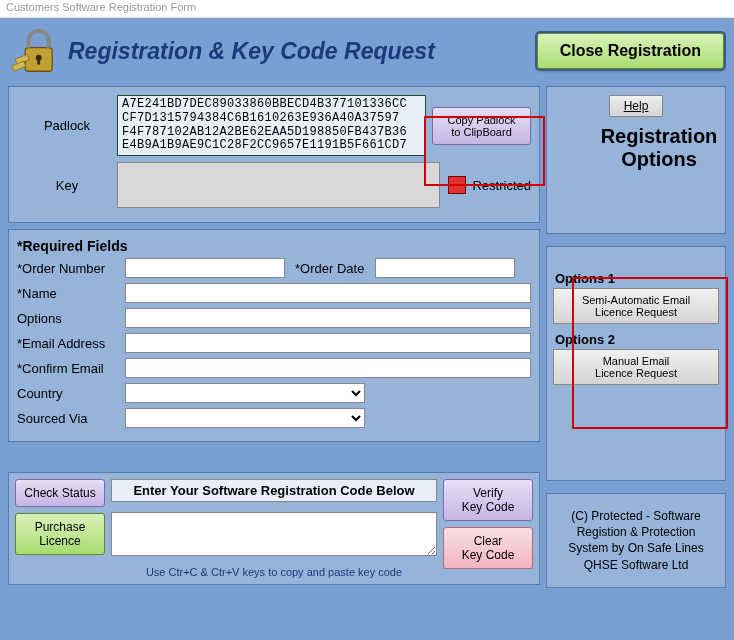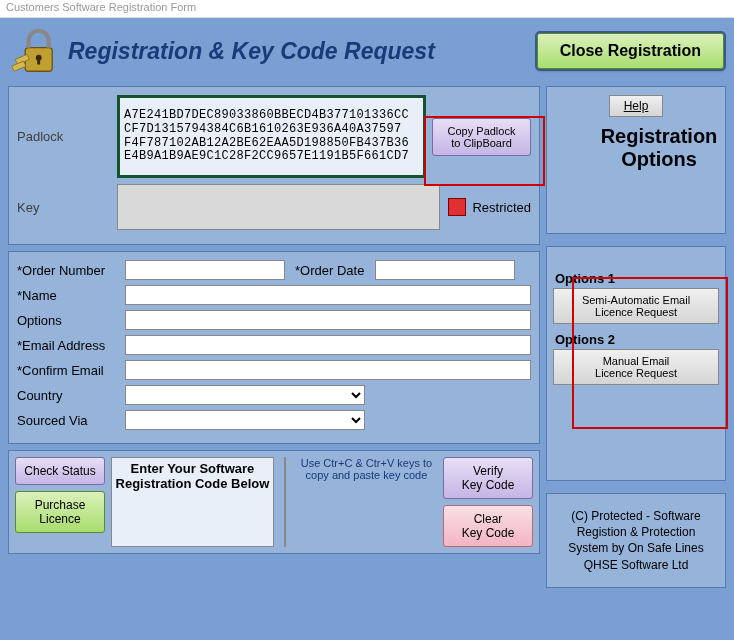--- a/index.html
+++ b/index.html
@@ -14,49 +14,49 @@
 .page-title { flex: 1; font-size: 23px; font-weight: bold; font-style: italic; color: #1a3a7a; }
 .close-btn { background: linear-gradient(#daf1bb,#a9dd6e); border: 1px solid #5a8a2a; border-radius: 3px; padding: 8px 22px; font-size: 16px; font-weight: bold; color: #000; cursor: pointer; box-shadow: 0 0 0 2px #3a5a8a, 0 2px 3px rgba(0,0,0,.3); text-align: center; }
 
 .cols { display: flex; gap: 6px; padding: 0 6px 6px 6px; }
 .left { flex: 1; display: flex; flex-direction: column; gap: 6px; }
 .right { width: 180px; display: flex; flex-direction: column; gap: 12px; }
 
 .panel { background: #96b3da; border: 1px solid #5a7aaa; padding: 8px; }
 
 .lbldata { display: flex; align-items: center; margin-bottom: 6px; }
-.lbl { width: 100px; font-size: 13px; color: #404040; }
-.code-display { flex: 1; background: #e8eff8; border: 3px solid #14532d; font-family: 'Courier New', monospace; font-size: 12px; padding: 11px 4px; line-height: 1.15; letter-spacing: .3px; white-space: pre; overflow: hidden; }
+.lbl { width: 100px; font-size: 13px; color: #000000; text-align: center; }
+.code-display { flex: 1; background: #e8eff8; border: 1px solid #14532d; font-family: 'Courier New', monospace; font-size: 12px; padding: 2px 4px; line-height: 1.15; letter-spacing: .3px; white-space: pre; overflow: hidden; }
 .copy-btn { margin-left: 6px; width: 99px; background: linear-gradient(#e6dff5,#c5b5e5); border: 1px solid #7a6aa5; border-radius: 3px; font-size: 11px; padding: 6px 2px; cursor: pointer; position: relative; z-index: 2; }
 .key-input { flex: 1; height: 46px; background: #d9d9d9; border: 1px solid #888; }
 .restr { display: flex; align-items: center; margin-left: 8px; font-size: 13px; }
 .redbox { width: 18px; height: 18px; background: #e03030; border: 1px solid #7a0000; margin-right: 6px; }
 
 .highlight-box { position: absolute; border: 2px solid #d00000; pointer-events: none; z-index: 3; }
 .hb1 { left: 424px; top: 98px; width: 121px; height: 70px; }
 .hb2 { left: 572px; top: 259px; width: 156px; height: 152px; }
 
 .req-title { font-size: 14px; font-weight: bold; margin-bottom: 4px; }
 .row { display: flex; align-items: center; margin-bottom: 5px; }
 .row .flbl { width: 108px; font-size: 13px; }
 .txt { height: 20px; background: #fff; border: 1px solid #888; font-size: 12px; padding: 0 3px; }
 .txt:disabled { background: #fff; }
 .owide { flex: 1; }
 .owide2 { width: 160px; }
 .odate { width: 140px; }
 .olbl2 { margin-left: 10px; font-size: 13px; width: 80px; }
 .sel { height: 20px; border: 1px solid #888; background: #fff; font-size: 12px; width: 240px; }
 
-.panel2 { background: #96b3da; border: 1px solid #5a7aaa; padding: 6px; display: flex; gap: 6px; align-items: stretch; }
+.panel2 { background: #96b3da; border: 1px solid #5a7aaa; padding: 6px; display: flex; gap: 6px; align-items: stretch; margin-top: 24px; }
 .side-btns { display: flex; flex-direction: column; gap: 6px; }
 .sbtn { width: 90px; padding: 6px 2px; font-size: 12px; border-radius: 3px; border: 1px solid #777; cursor: pointer; }
 .purplebtn { background: linear-gradient(#e6dff5,#c5b5e5); border-color: #7a6aa5; }
 .greenbtn { background: linear-gradient(#daf1bb,#a9dd6e); border-color: #5a8a2a; }
 .pinkbtn { background: linear-gradient(#f9dfe5,#f2b5c2); border-color: #b56a7a; }
-.center-sec { flex: 1; display: flex; flex-direction: row; gap: 10px; }
+.center-sec { flex: 1; display: flex; flex-direction: column; gap: 10px; }
 .reg-title { background: #e8eff8; border: 1px solid #888; text-align: center; font-weight: bold; font-size: 13px; padding: 3px; }
 .reg-input { flex: 1; background: #fff; border: 1px solid #888; min-height: 44px; }
 .hint { font-size: 11px; text-align: center; color: #1a3a7a; }
 
 .right .panel3 { background: #96b3da; border: 1px solid #5a7aaa; padding: 8px 6px; display: flex; flex-direction: column; align-items: center; }
 .helpbtn { background: linear-gradient(#f0f0f0,#d5d5d5); border: 1px solid #888; padding: 3px 14px; font-size: 12px; text-decoration: underline; cursor: pointer; margin-bottom: 8px; }
 .regopt { font-size: 20px; font-weight: bold; text-align: center; line-height: 1.15; margin-left: 46px; }
 
 .opt-lbl { font-size: 13px; font-weight: bold; align-self: flex-start; margin: 4px 0 2px 2px; }
 .opt-btn { width: 100%; background: linear-gradient(#f0f0f0,#d5d5d5); border: 1px solid #888; font-size: 11px; padding: 5px 2px; cursor: pointer; margin-bottom: 4px; }
@@ -105,20 +105,21 @@
           <div class="lbl">Key</div>
           <div class="key-input"></div>
           <div class="restr">
             <span class="redbox"></span>
             <span>Restricted</span>
           </div>
         </div>
       </div>
 
       <div class="panel">
+        <div class="req-title">*Required Fields</div>
         <div class="row">
           <div class="flbl">*Order Number</div>
           <input class="txt owide2" style="">
           <div class="olbl2">*Order Date</div>
           <input class="txt odate" style="">
         </div>
         <div class="row">
           <div class="flbl">*Name</div>
           <input class="txt owide" style="">
         </div>

